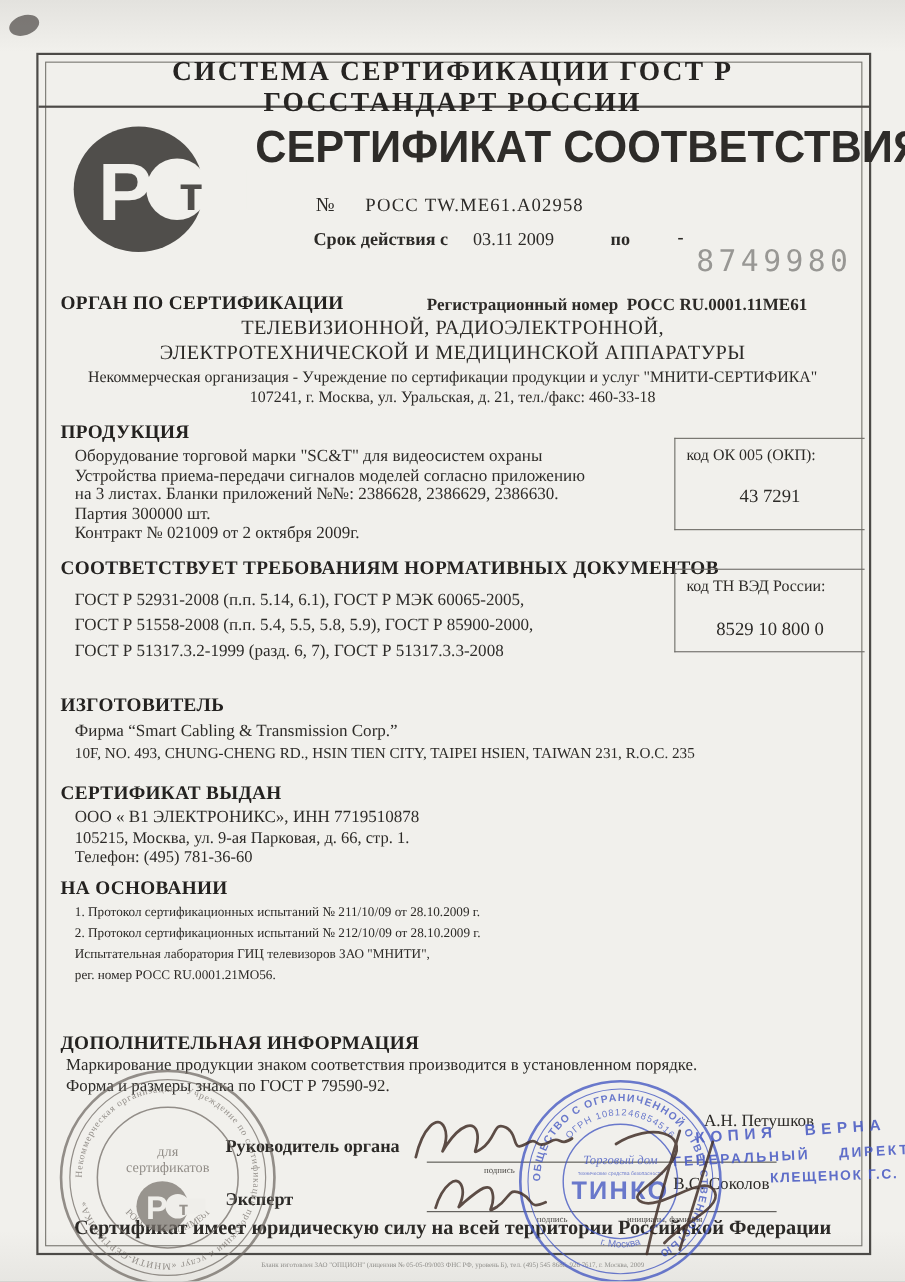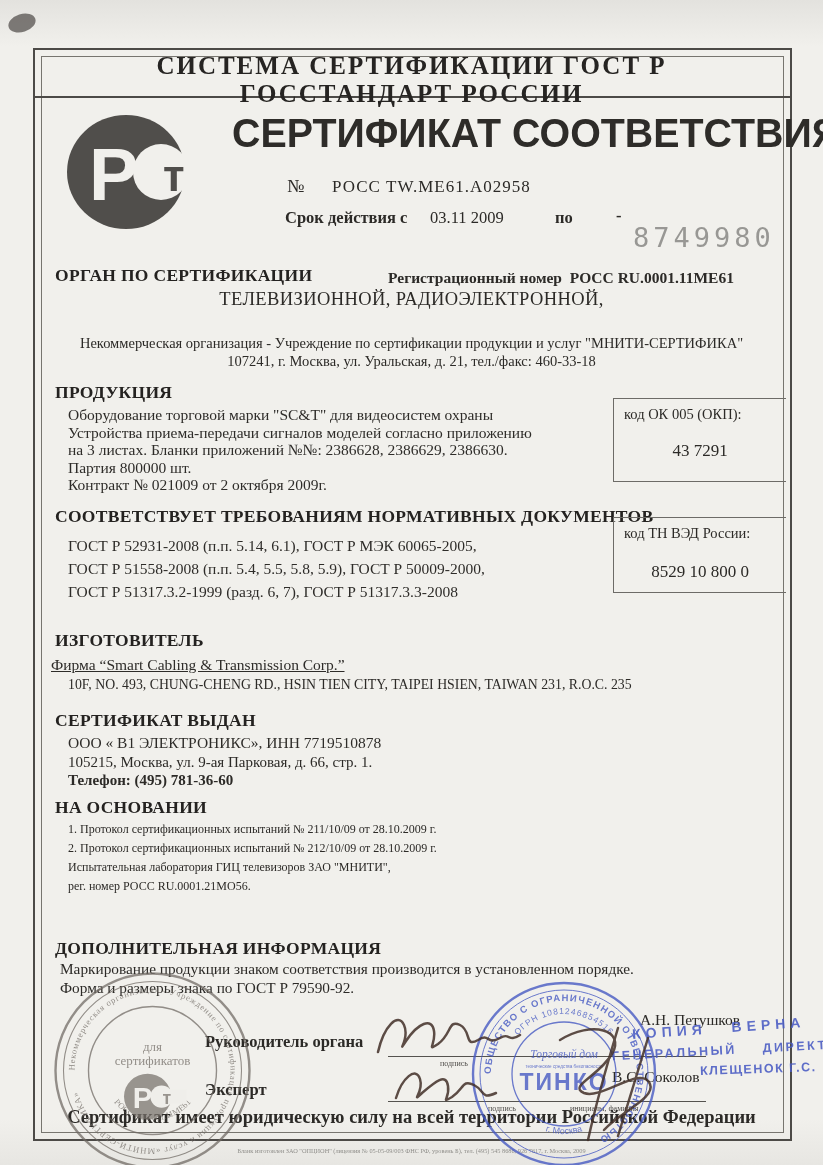--- a/index.html
+++ b/index.html
@@ -61,55 +61,56 @@
   <div class="abs b" style="left:555px;top:208px;font-size:16.5px;">по</div>
   <div class="abs b" style="left:616px;top:206px;font-size:16.5px;">-</div>
   <div class="abs mono blank-no" style="left:633px;top:222px;">8749980</div>
 
   <div class="abs heading" style="left:55px;top:265px;text-align:right;">ОРГАН ПО СЕРТИФИКАЦИИ</div>
   <div class="abs b" style="left:388px;top:269px;font-size:15.5px;">
     <span>Регистрационный номер</span>&nbsp;
     <span>РОСС RU.0001.11МЕ61</span>
   </div>
   <div class="abs ctr" style="top:289px;font-size:18.5px;letter-spacing:.4px;">ТЕЛЕВИЗИОННОЙ, РАДИОЭЛЕКТРОННОЙ,</div>
+  <div class="abs ctr" style="top:311px;font-size:18.5px;letter-spacing:.4px;">ЭЛЕКТРОТЕХНИЧЕСКОЙ И МЕДИЦИНСКОЙ АППАРАТУРЫ</div>
   <div class="abs ctr" style="top:335px;font-size:14.5px;">Некоммерческая организация - Учреждение по сертификации продукции и услуг "МНИТИ-СЕРТИФИКА"</div>
   <div class="abs ctr" style="top:353px;font-size:14.5px;font-family:Liberation Serif, serif;">107241, г. Москва, ул. Уральская, д. 21, тел./факс: 460-33-18</div>
 
   <div class="abs heading" style="left:55px;top:382px;">ПРОДУКЦИЯ</div>
   <div class="abs body-text" style="left:68px;top:406px;width:540px;line-height:17.5px;">
     <div>Оборудование торговой марки "SC&amp;T" для видеосистем  охраны</div>
     <div>Устройства приема-передачи сигналов моделей согласно приложению</div>
     <div>на 3 листах. Бланки приложений №№: 2386628, 2386629, 2386630.</div>
-    <div>Партия  800000 шт.</div>
+    <div>Партия  300000 шт.</div>
     <div>Контракт № 021009 от 2 октября 2009г.</div>
   </div>
   <div class="abs code-box" style="left:613px;top:398px;width:172px;height:82px;">
     <div class="lbl">код ОК 005 (ОКП):</div>
     <div class="val" style="top:42px;">43 7291</div>
   </div>
 
   <div class="abs heading" style="left:55px;top:506px;">СООТВЕТСТВУЕТ ТРЕБОВАНИЯМ НОРМАТИВНЫХ ДОКУМЕНТОВ</div>
   <div class="abs body-text" style="left:68px;top:534px;width:540px;line-height:23px;">
     <div>ГОСТ Р 52931-2008 (п.п. 5.14, 6.1), ГОСТ Р МЭК 60065-2005,</div>
-    <div>ГОСТ Р 51558-2008 (п.п. 5.4, 5.5, 5.8, 5.9), ГОСТ Р 50009-2000,</div>
+    <div>ГОСТ Р 51558-2008 (п.п. 5.4, 5.5, 5.8, 5.9), ГОСТ Р 85900-2000,</div>
     <div>ГОСТ Р 51317.3.2-1999 (разд. 6, 7), ГОСТ Р 51317.3.3-2008</div>
   </div>
   <div class="abs code-box" style="left:613px;top:517px;width:172px;height:74px;">
     <div class="lbl">код ТН ВЭД России:</div>
     <div class="val" style="top:44px;">8529 10 800 0</div>
   </div>
 
   <div class="abs heading" style="left:55px;top:630px;">ИЗГОТОВИТЕЛЬ</div>
-  <div class="abs body-text" style="left:51px;top:656px;text-decoration:underline;">Фирма “Smart Cabling &amp; Transmission Corp.”</div>
+  <div class="abs body-text" style="left:68px;top:656px;">Фирма “Smart Cabling &amp; Transmission Corp.”</div>
   <div class="abs" style="left:68px;top:677px;font-size:13.8px;white-space:nowrap;">10F, NO. 493, CHUNG-CHENG RD., HSIN TIEN CITY, TAIPEI HSIEN, TAIWAN 231, R.O.C.  235</div>
 
   <div class="abs heading" style="left:55px;top:710px;">СЕРТИФИКАТ ВЫДАН</div>
   <div class="abs body-text" style="left:68px;top:734px;">ООО « В1 ЭЛЕКТРОНИКС»,  ИНН 7719510878</div>
   <div class="abs" style="left:68px;top:754px;font-size:15px;">105215, Москва, ул. 9-ая Парковая, д. 66, стр. 1.</div>
-  <div class="abs" style="left:68px;top:772px;font-size:15px;font-weight:bold;">Телефон: (495) 781-36-60</div>
+  <div class="abs" style="left:68px;top:772px;font-size:15px;">Телефон: (495) 781-36-60</div>
 
   <div class="abs heading" style="left:55px;top:797px;">НА ОСНОВАНИИ</div>
   <div class="abs" style="left:68px;top:820px;width:600px;font-size:12px;line-height:19px;">
     <div>1. Протокол сертификационных испытаний № 211/10/09 от 28.10.2009 г.</div>
     <div>2. Протокол сертификационных испытаний № 212/10/09 от 28.10.2009 г.</div>
     <div>Испытательная лаборатория ГИЦ телевизоров ЗАО "МНИТИ",</div>
     <div>рег. номер РОСС RU.0001.21МО56.</div>
   </div>
 
   <div class="abs heading" style="left:55px;top:938px;">ДОПОЛНИТЕЛЬНАЯ ИНФОРМАЦИЯ</div>

